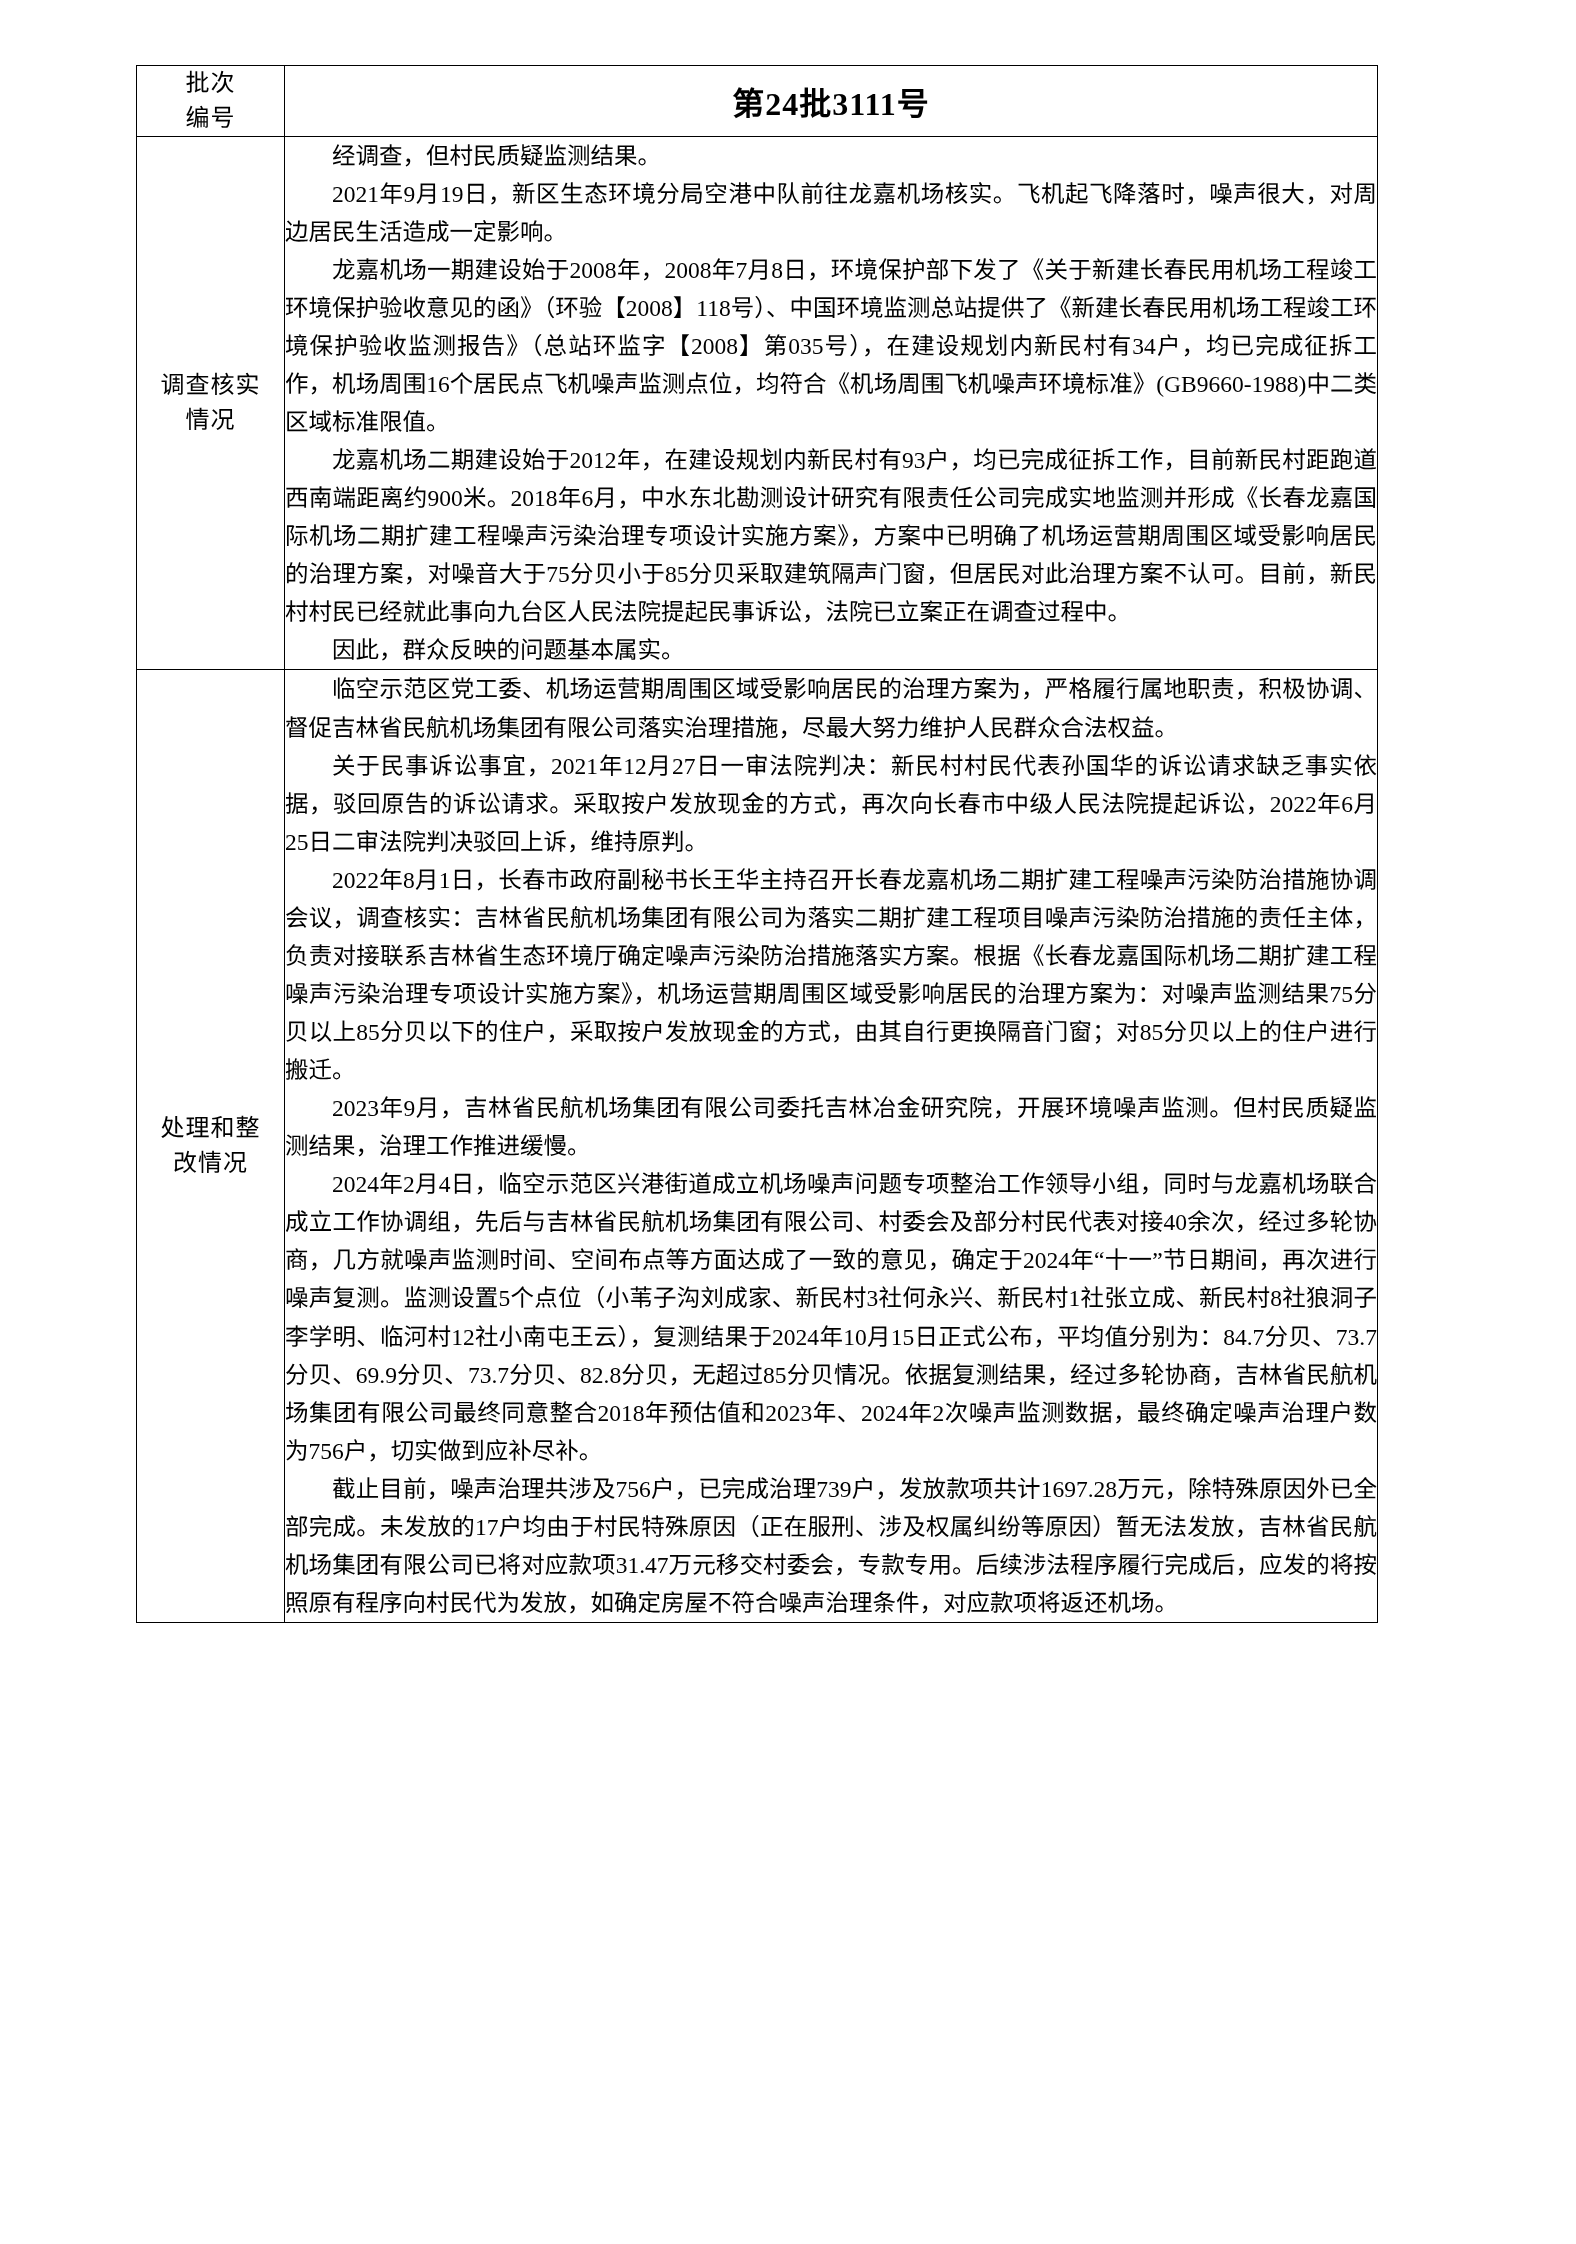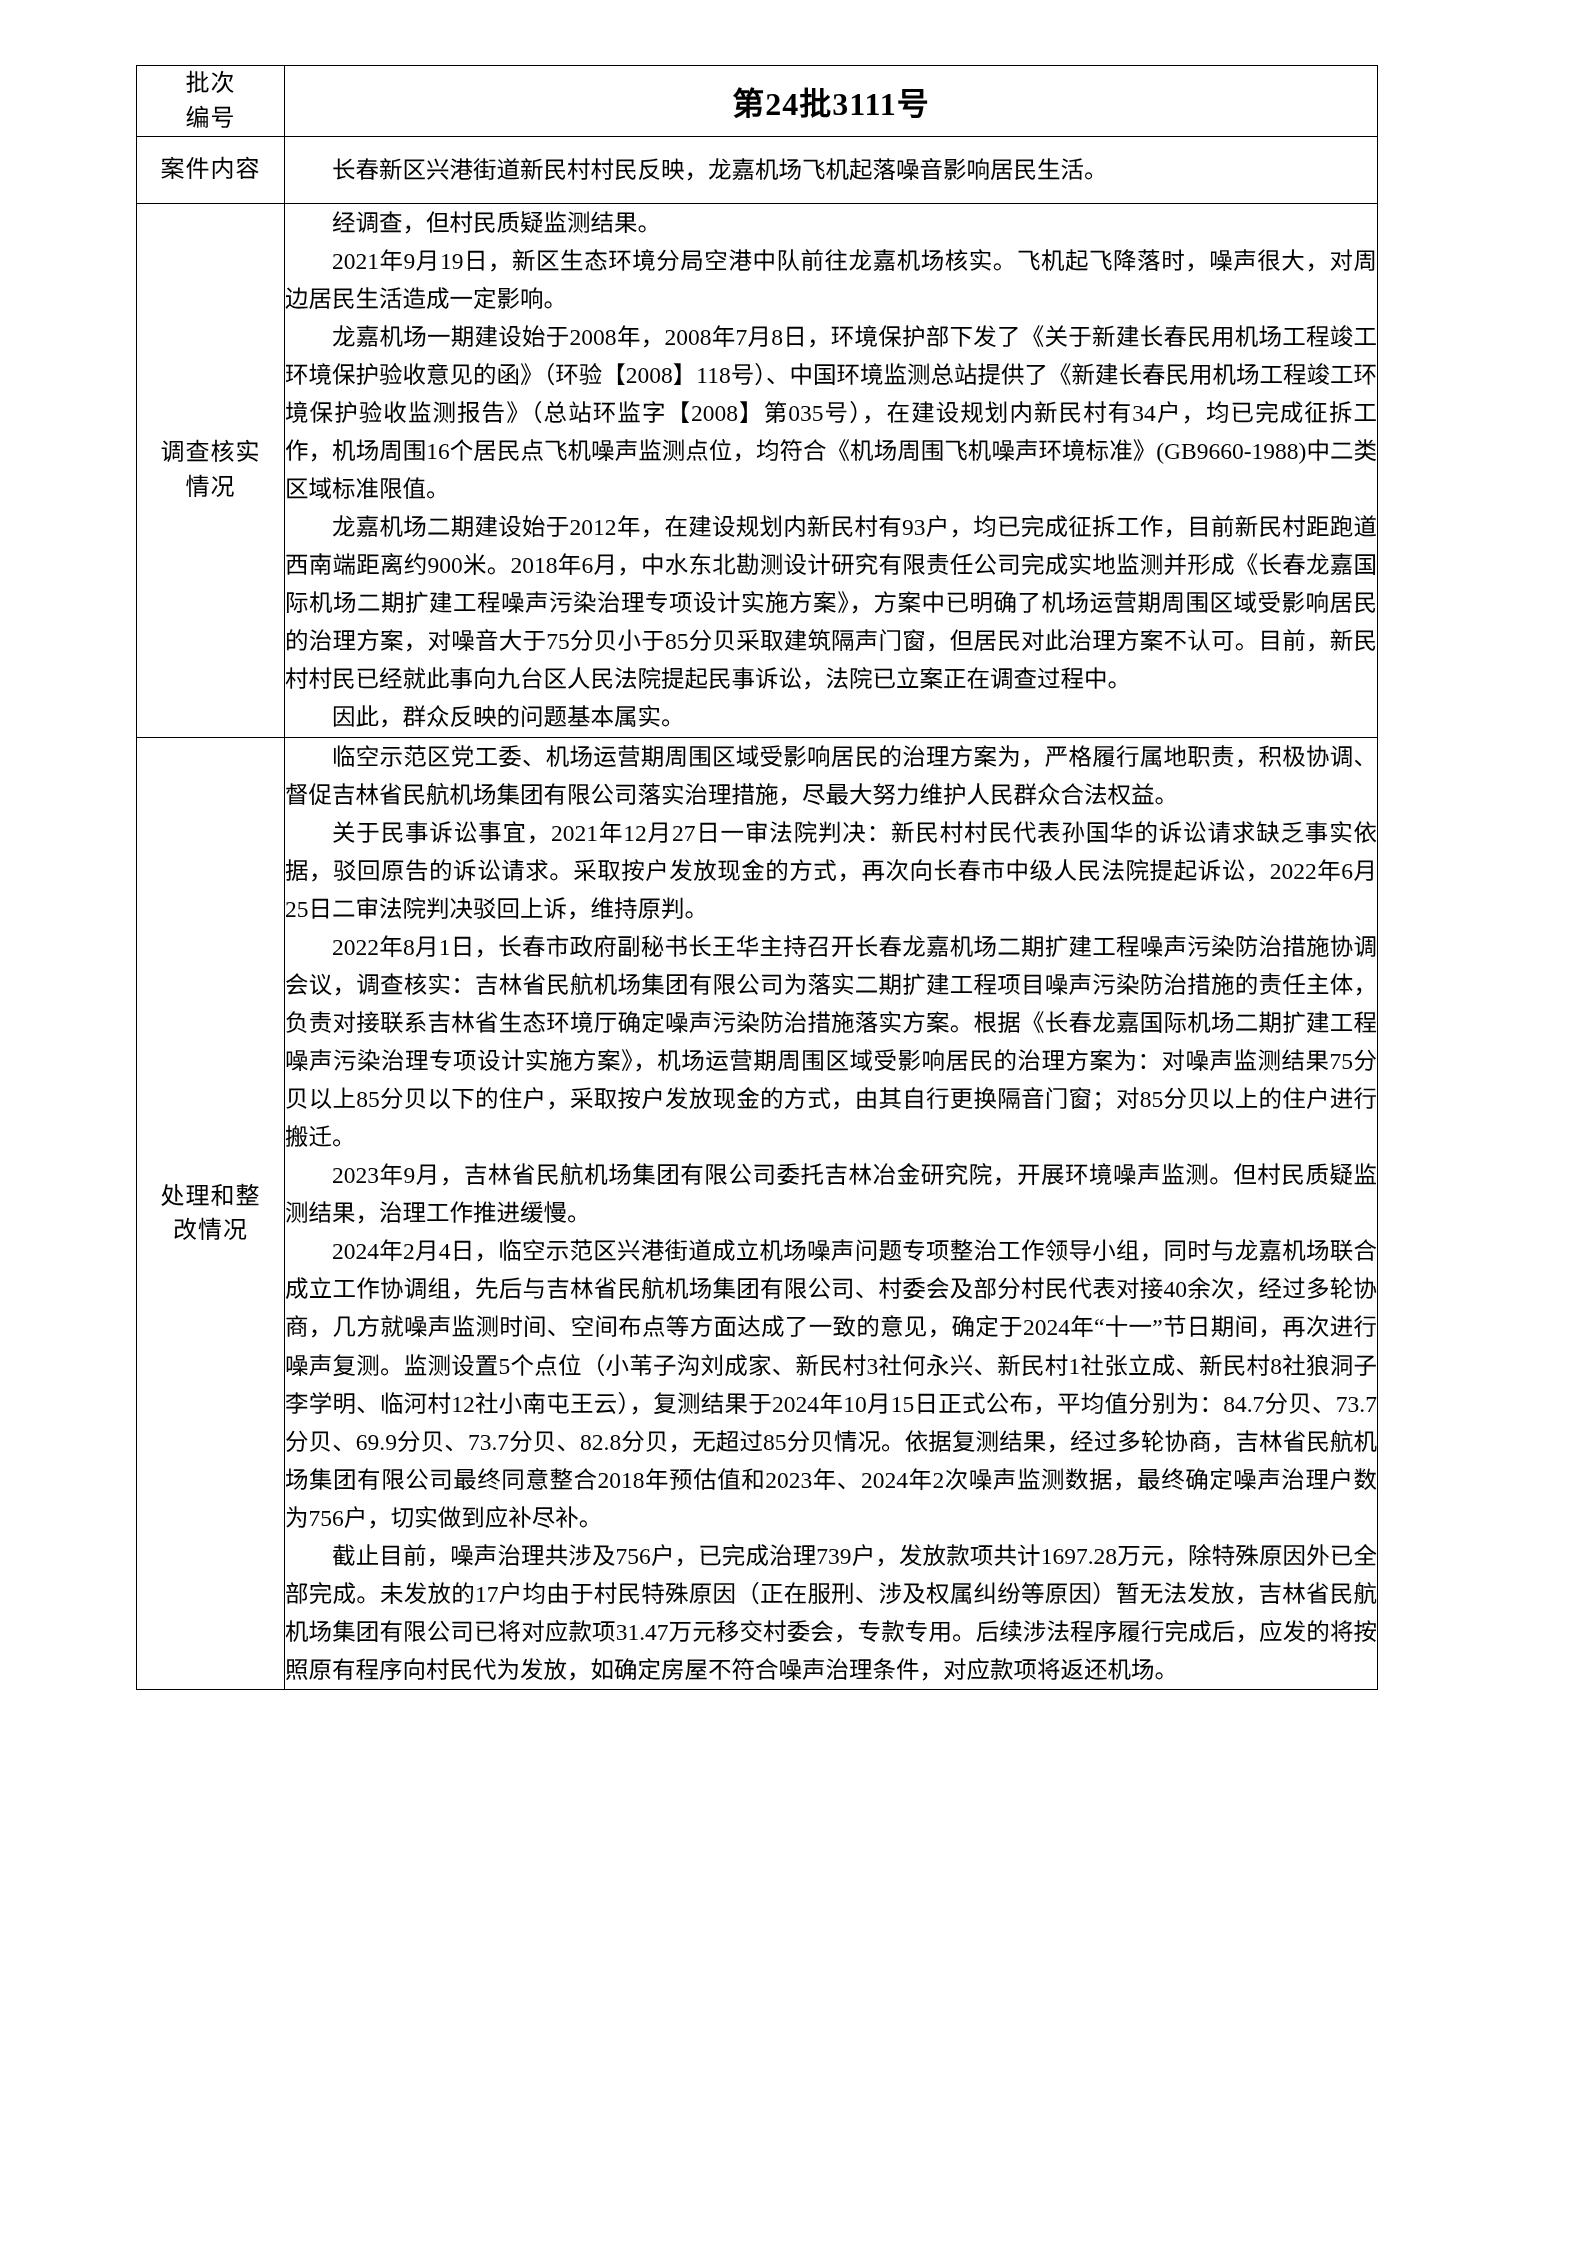--- a/index.html
+++ b/index.html
@@ -97,28 +97,20 @@
     </colgroup>
     <tbody>
       <tr>
         <td class="label-cell label-mid">
           <span class="lbl-line">批次</span>
           <span class="lbl-line">编号</span>
         </td>
         <td class="batch-value">第24批3111号</td>
       </tr>
 
-      <tr class="case-row">
-        <td class="label-cell label-mid">
-          <span class="lbl-line">案件内容</span>
-        </td>
-        <td class="content-cell">
-          <p>长春新区兴港街道新民村村民反映，龙嘉机场飞机起落噪音影响居民生活。</p>
-        </td>
-      </tr>
 
       <tr>
         <td class="label-cell label-mid">
           <span class="lbl-line">调查核实</span>
           <span class="lbl-line">情况</span>
         </td>
         <td class="content-cell tall-cell">
           <p>经调查，但村民质疑监测结果。</p>
           <p>2021年9月19日，新区生态环境分局空港中队前往龙嘉机场核实。飞机起飞降落时，噪声很大，对周边居民生活造成一定影响。</p>
           <p>龙嘉机场一期建设始于2008年，2008年7月8日，环境保护部下发了《关于新建长春民用机场工程竣工环境保护验收意见的函》（环验【2008】118号）、中国环境监测总站提供了《新建长春民用机场工程竣工环境保护验收监测报告》（总站环监字【2008】第035号），在建设规划内新民村有34户，均已完成征拆工作，机场周围16个居民点飞机噪声监测点位，均符合《机场周围飞机噪声环境标准》(GB9660-1988)中二类区域标准限值。</p>

